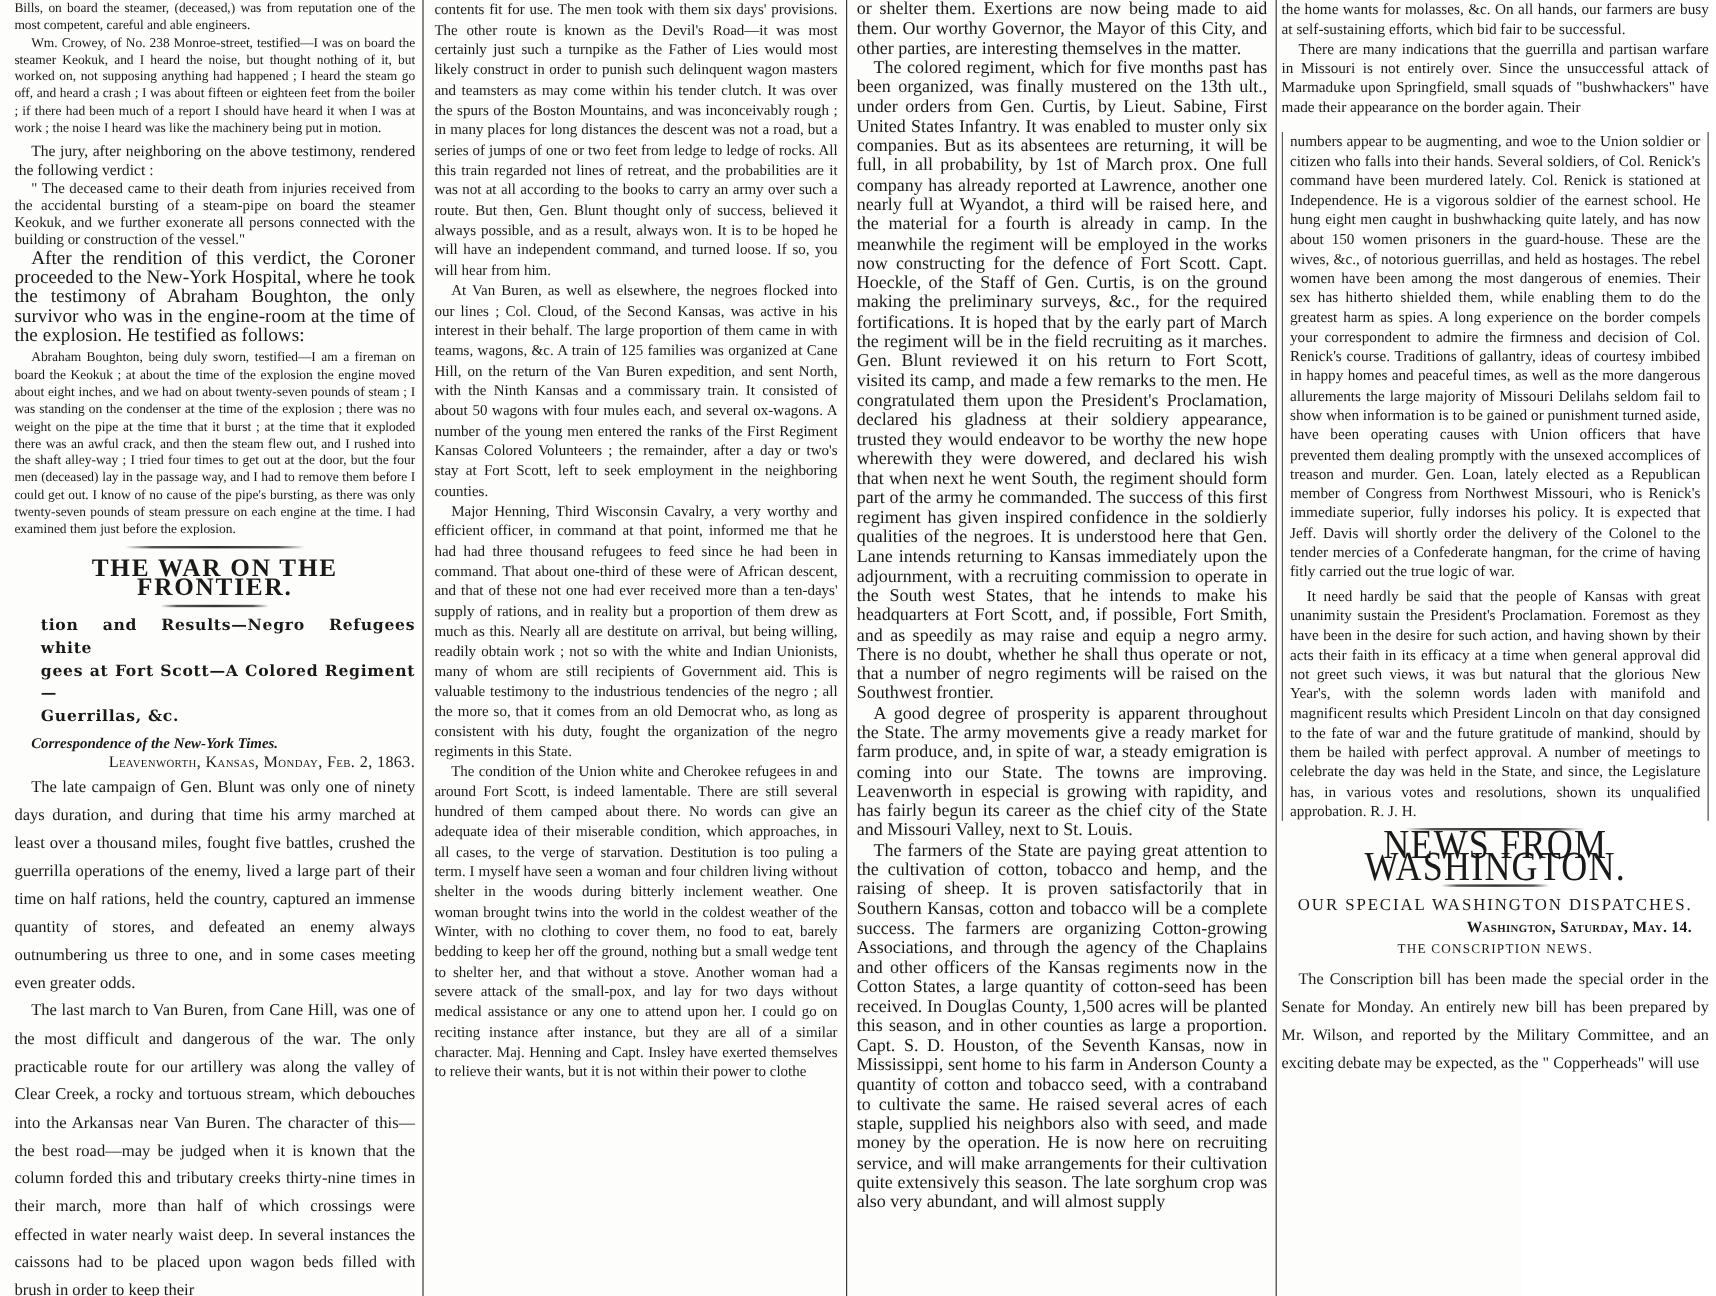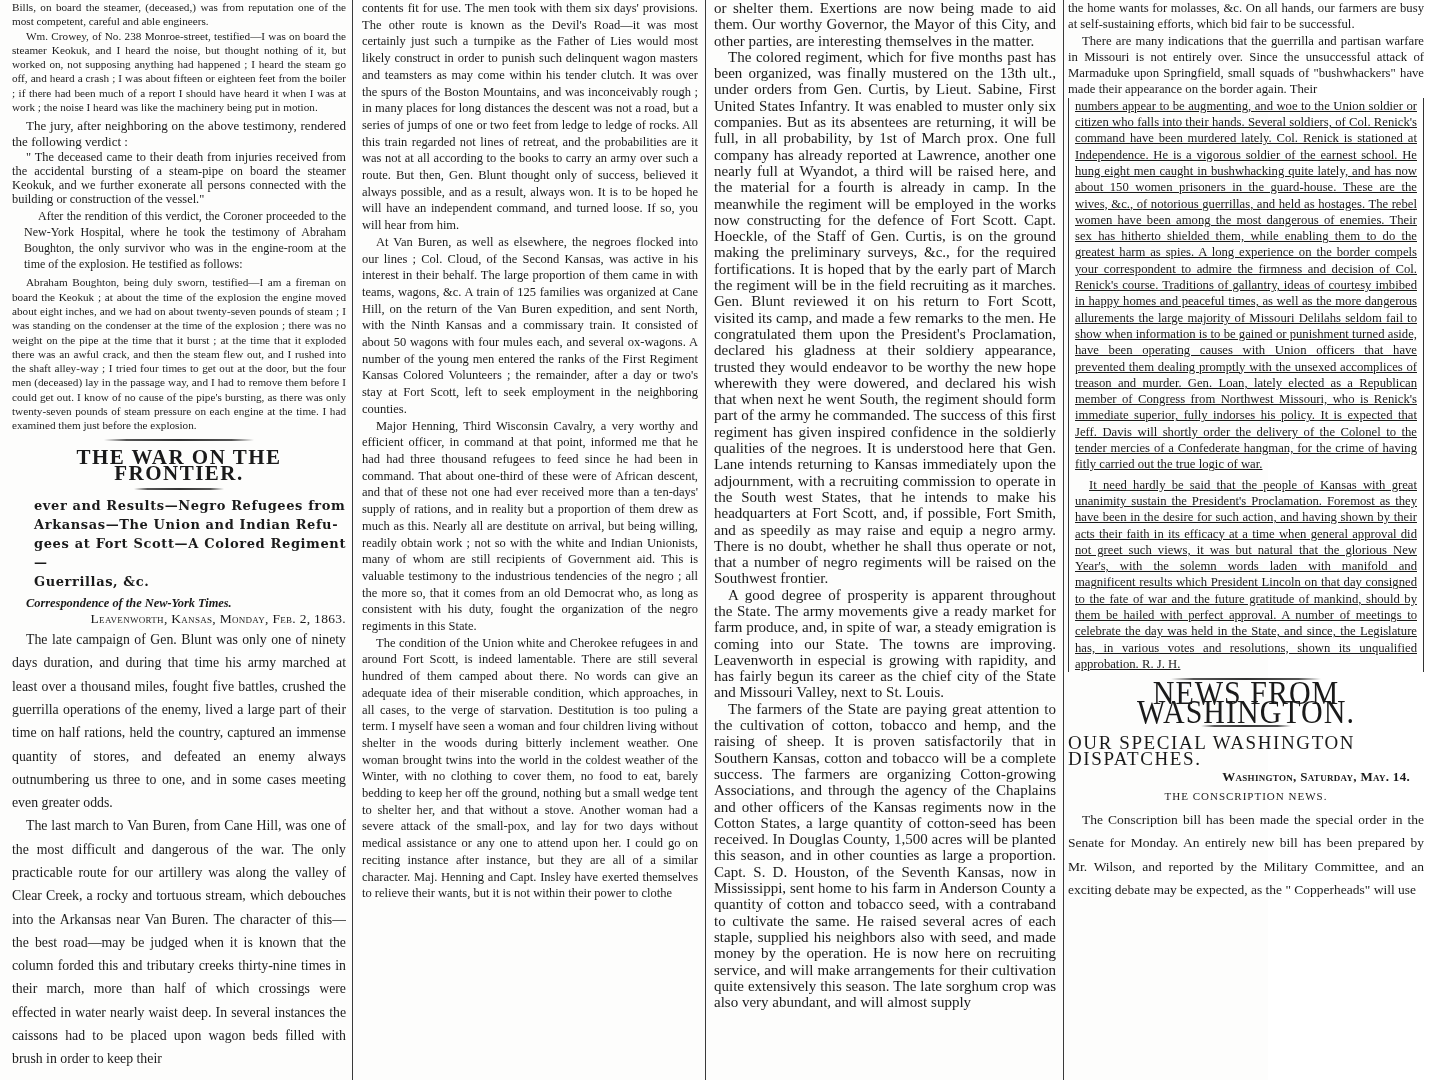--- a/index.html
+++ b/index.html
@@ -32,43 +32,42 @@
   }
   .deck .l1 { display:block; text-indent: -6px; }
   .deck .lx { display:block; padding-left: 22px; }
   .byline { font-style: italic; font-weight: bold; font-size: 12.4px; margin: 4px 0 2px 0; text-indent: 0; }
   .dateline { text-align: right; font-size: 13.5px; margin: 2px 6px 4px 0; text-indent: 0; }
   .body-lg { font-size: 13.8px; line-height: 23.3px; }
   .wash-title {
     font-family: "Liberation Serif", serif; font-size: 30px; letter-spacing: 1px;
     text-align: center; margin: 6px 0 4px 0; text-indent: 0; transform: scaleY(1.15);
   }
-  .wash-sub { text-align: left; font-size: 19px; letter-spacing: 1.6px; margin: 8px 0 2px 0; text-indent: 0; }
+  .wash-sub { text-align: center; font-size: 14px; letter-spacing: 1.6px; margin: 8px 0 2px 0; text-indent: 0; }
   .wash-date { text-align: right; font-size: 13px; font-weight: bold; margin: 2px 14px 2px 0; text-indent: 0; }
   .wash-sect { text-align: center; font-size: 11px; letter-spacing: 1px; margin: 2px 0 4px 0; text-indent: 0; }
   .boxed { border-left: 1px solid #333; border-right: 1px solid #333; padding: 0 6px; }
 </style>
 </head>
 <body>
 
 <div class="page">
 
   <div class="col" style="left:12px; width:334px;">
     <p class="tight lead">Bills, on board the steamer, (deceased,) was from reputation one of the most competent, careful and able engineers.</p>
     <p class="tight">Wm. Crowey, of No. 238 Monroe-street, testified—I was on board the steamer Keokuk, and I heard the noise, but thought nothing of it, but worked on, not supposing anything had happened ; I heard the steam go off, and heard a crash ; I was about fifteen or eighteen feet from the boiler ; if there had been much of a report I should have heard it when I was at work ; the noise I heard was like the machinery being put in motion.</p>
     <p style="margin-top:4px;font-size:13px;line-height:16px;">The jury, after neighboring on the above testimony, rendered the following verdict :</p>
     <p style="font-size:12.4px;line-height:14px;">" The deceased came to their death from injuries received from the accidental bursting of a steam-pipe on board the steamer Keokuk, and we further exonerate all persons connected with the building or construction of the vessel."</p>
-    <p style="font-size:12px;line-height:16px;margin-top:2px;margin-left:12px;">After the rendition of this verdict, the Coroner proceeded to the New-York Hospital, where he took the testimony of Abraham Boughton, the only survivor who was in the engine-room at the time of the explosion. He testified as follows:</p>
+    <p style="font-size:16px;line-height:16px;margin-top:2px;">After the rendition of this verdict, the Coroner proceeded to the New-York Hospital, where he took the testimony of Abraham Boughton, the only survivor who was in the engine-room at the time of the explosion. He testified as follows:</p>
     <p class="tight" style="margin-top:3px;">Abraham Boughton, being duly sworn, testified—I am a fireman on board the Keokuk ; at about the time of the explosion the engine moved about eight inches, and we had on about twenty-seven pounds of steam ; I was standing on the condenser at the time of the explosion ; there was no weight on the pipe at the time that it burst ; at the time that it exploded there was an awful crack, and then the steam flew out, and I rushed into the shaft alley-way ; I tried four times to get out at the door, but the four men (deceased) lay in the passage way, and I had to remove them before I could get out. I know of no cause of the pipe's bursting, as there was only twenty-seven pounds of steam pressure on each engine at the time. I had examined them just before the explosion.</p>
     <div class="dash-rule"></div>
     <div class="headline-big">THE WAR ON THE FRONTIER.</div>
     <div class="dash-rule" style="width:90px;"></div>
     <div class="deck">
-      <span class="lx">ever and Results—Negro Refugees from</span>
-      <span class="lx">Arkansas—The Union and Indian Refu-</span>
+      <span class="lx">tion and Results—Negro Refugees white</span>
       <span class="lx">gees at Fort Scott—A Colored Regiment—</span>
       <span class="lx">Guerrillas, &amp;c.</span>
     </div>
     <p class="byline">Correspondence of the New-York Times.</p>
     <p class="dateline sc">Leavenworth, Kansas, Monday, Feb. 2, 1863.</p>
     <p class="body-lg">The late campaign of Gen. Blunt was only one of ninety days duration, and during that time his army marched at least over a thousand miles, fought five battles, crushed the guerrilla operations of the enemy, lived a large part of their time on half rations, held the country, captured an immense quantity of stores, and defeated an enemy always outnumbering us three to one, and in some cases meeting even greater odds.</p>
     <p class="body-lg">The last march to Van Buren, from Cane Hill, was one of the most difficult and dangerous of the war. The only practicable route for our artillery was along the valley of Clear Creek, a rocky and tortuous stream, which debouches into the Arkansas near Van Buren. The character of this—the best road—may be judged when it is known that the column forded this and tributary creeks thirty-nine times in their march, more than half of which crossings were effected in water nearly waist deep. In several instances the caissons had to be placed upon wagon beds filled with brush in order to keep their</p>
   </div>
   <div class="rule-v" style="left:352px;"></div>
 
@@ -84,21 +83,21 @@
     <p class="lead">or shelter them. Exertions are now being made to aid them. Our worthy Governor, the Mayor of this City, and other parties, are interesting themselves in the matter.</p>
     <p>The colored regiment, which for five months past has been organized, was finally mustered on the 13th ult., under orders from Gen. Curtis, by Lieut. Sabine, First United States Infantry. It was enabled to muster only six companies. But as its absentees are returning, it will be full, in all probability, by 1st of March prox. One full company has already reported at Lawrence, another one nearly full at Wyandot, a third will be raised here, and the material for a fourth is already in camp. In the meanwhile the regiment will be employed in the works now constructing for the defence of Fort Scott. Capt. Hoeckle, of the Staff of Gen. Curtis, is on the ground making the preliminary surveys, &amp;c., for the required fortifications. It is hoped that by the early part of March the regiment will be in the field recruiting as it marches. Gen. Blunt reviewed it on his return to Fort Scott, visited its camp, and made a few remarks to the men. He congratulated them upon the President's Proclamation, declared his gladness at their soldiery appearance, trusted they would endeavor to be worthy the new hope wherewith they were dowered, and declared his wish that when next he went South, the regiment should form part of the army he commanded. The success of this first regiment has given inspired confidence in the soldierly qualities of the negroes. It is understood here that Gen. Lane intends returning to Kansas immediately upon the adjournment, with a recruiting commission to operate in the South west States, that he intends to make his headquarters at Fort Scott, and, if possible, Fort Smith, and as speedily as may raise and equip a negro army. There is no doubt, whether he shall thus operate or not, that a number of negro regiments will be raised on the Southwest frontier.</p>
     <p>A good degree of prosperity is apparent throughout the State. The army movements give a ready market for farm produce, and, in spite of war, a steady emigration is coming into our State. The towns are improving. Leavenworth in especial is growing with rapidity, and has fairly begun its career as the chief city of the State and Missouri Valley, next to St. Louis.</p>
     <p>The farmers of the State are paying great attention to the cultivation of cotton, tobacco and hemp, and the raising of sheep. It is proven satisfactorily that in Southern Kansas, cotton and tobacco will be a complete success. The farmers are organizing Cotton-growing Associations, and through the agency of the Chaplains and other officers of the Kansas regiments now in the Cotton States, a large quantity of cotton-seed has been received. In Douglas County, 1,500 acres will be planted this season, and in other counties as large a proportion. Capt. S. D. Houston, of the Seventh Kansas, now in Mississippi, sent home to his farm in Anderson County a quantity of cotton and tobacco seed, with a contraband to cultivate the same. He raised several acres of each staple, supplied his neighbors also with seed, and made money by the operation. He is now here on recruiting service, and will make arrangements for their cultivation quite extensively this season. The late sorghum crop was also very abundant, and will almost supply</p>
   </div>
   <div class="rule-v" style="left:1063px;"></div>
 
   <div class="col" style="left:1068px; width:356px; font-size:12.7px; line-height:16.3px;">
     <p class="lead">the home wants for molasses, &amp;c. On all hands, our farmers are busy at self-sustaining efforts, which bid fair to be successful.</p>
     <p>There are many indications that the guerrilla and partisan warfare in Missouri is not entirely over. Since the unsuccessful attack of Marmaduke upon Springfield, small squads of "bushwhackers" have made their appearance on the border again. Their</p>
-    <div class="boxed" style="margin-top:0;text-decoration:underline;">
+    <div class="boxed" style="margin-top:12px;">
       <p class="lead">numbers appear to be augmenting, and woe to the Union soldier or citizen who falls into their hands. Several soldiers, of Col. Renick's command have been murdered lately. Col. Renick is stationed at Independence. He is a vigorous soldier of the earnest school. He hung eight men caught in bushwhacking quite lately, and has now about 150 women prisoners in the guard-house. These are the wives, &amp;c., of notorious guerrillas, and held as hostages. The rebel women have been among the most dangerous of enemies. Their sex has hitherto shielded them, while enabling them to do the greatest harm as spies. A long experience on the border compels your correspondent to admire the firmness and decision of Col. Renick's course. Traditions of gallantry, ideas of courtesy imbibed in happy homes and peaceful times, as well as the more dangerous allurements the large majority of Missouri Delilahs seldom fail to show when information is to be gained or punishment turned aside, have been operating causes with Union officers that have prevented them dealing promptly with the unsexed accomplices of treason and murder. Gen. Loan, lately elected as a Republican member of Congress from Northwest Missouri, who is Renick's immediate superior, fully indorses his policy. It is expected that Jeff. Davis will shortly order the delivery of the Colonel to the tender mercies of a Confederate hangman, for the crime of having fitly carried out the true logic of war.</p>
       <p style="margin-top:4px;">It need hardly be said that the people of Kansas with great unanimity sustain the President's Proclamation. Foremost as they have been in the desire for such action, and having shown by their acts their faith in its efficacy at a time when general approval did not greet such views, it was but natural that the glorious New Year's, with the solemn words laden with manifold and magnificent results which President Lincoln on that day consigned to the fate of war and the future gratitude of mankind, should by them be hailed with perfect approval. A number of meetings to celebrate the day was held in the State, and since, the Legislature has, in various votes and resolutions, shown its unqualified approbation. R. J. H.</p>
     </div>
     <div class="dash-rule"></div>
     <div class="wash-title">NEWS FROM WASHINGTON.</div>
     <div class="dash-rule" style="width:90px;"></div>
     <div class="wash-sub">OUR SPECIAL WASHINGTON DISPATCHES.</div>
     <div class="wash-date sc">Washington, Saturday, May. 14.</div>
     <div class="wash-sect">THE CONSCRIPTION NEWS.</div>
     <p style="font-size:13.5px;line-height:23.5px;">The Conscription bill has been made the special order in the Senate for Monday. An entirely new bill has been prepared by Mr. Wilson, and reported by the Military Committee, and an exciting debate may be expected, as the " Copperheads" will use</p>

